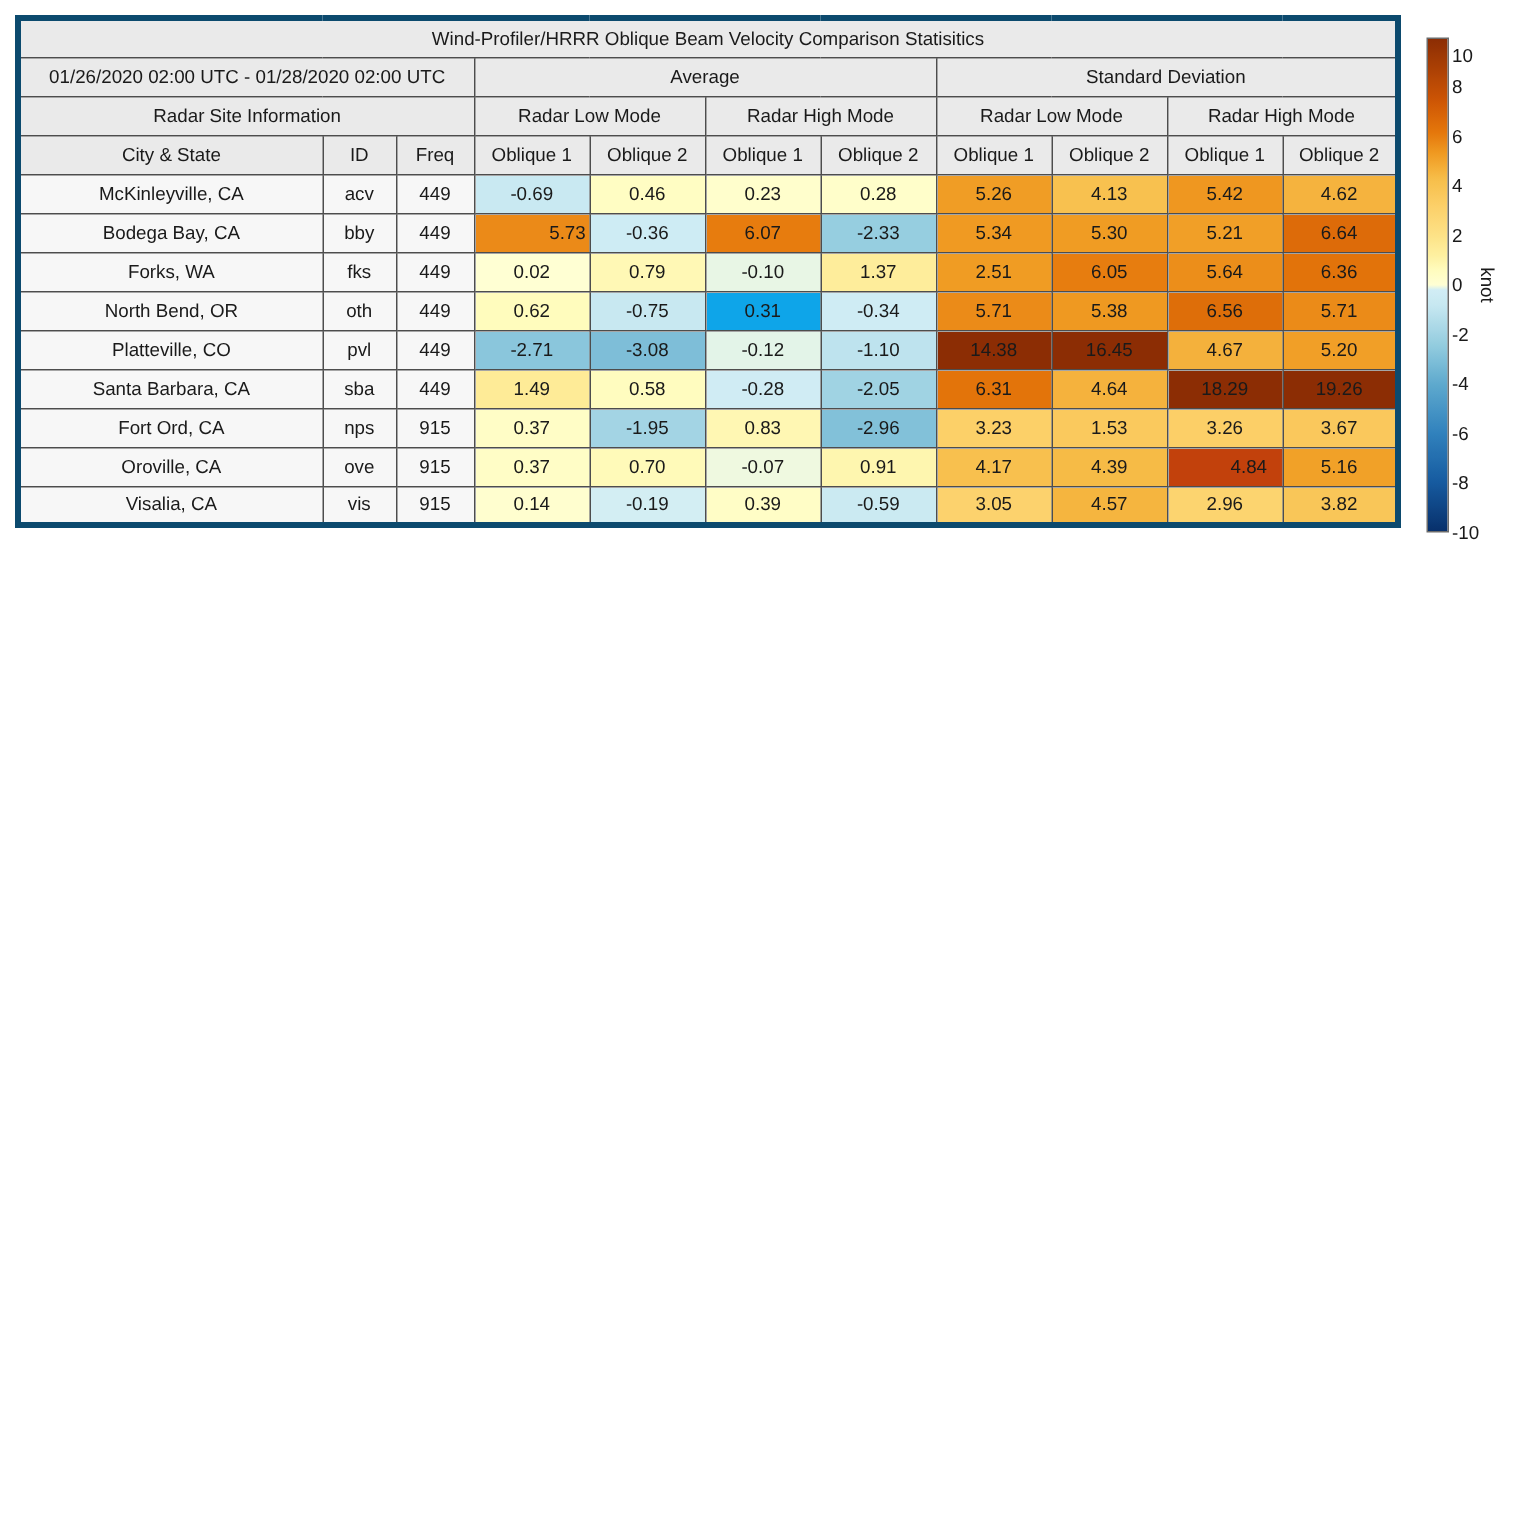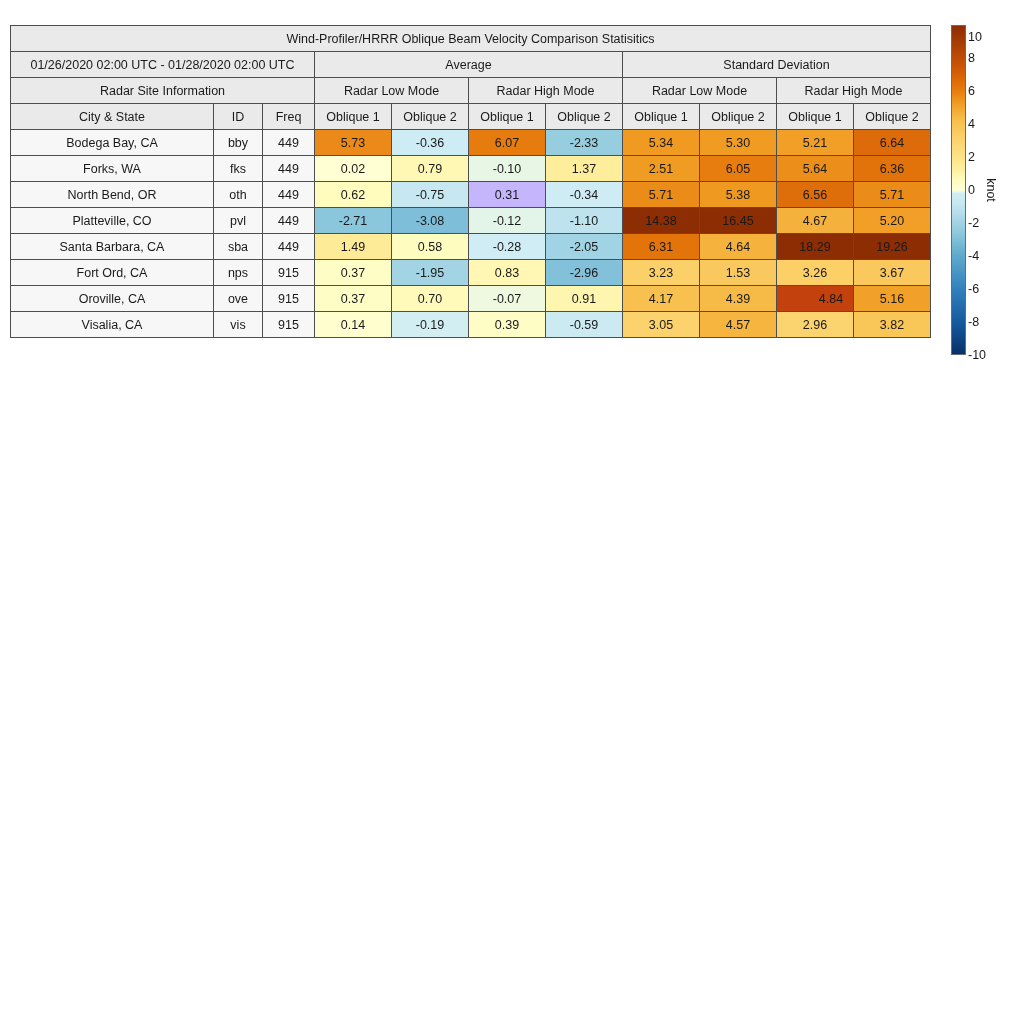--- a/index.html
+++ b/index.html
@@ -22,22 +22,21 @@
   
   .table-wrap {
     position: absolute;
     left: 10px;
     top: 10px;
   }
 
   table.stats {
     border-collapse: collapse;
     table-layout: fixed;
-    border: 1px solid #0c4a6e;
-    margin-top: 15px;
+    border: 4px solid #0c4a6e;
   }
 
   table.stats td, table.stats th {
     border: 1px solid #4d4d4d;
     font-weight: normal;
     font-size: 12.5px;
     color: #1a1a1a;
     text-align: center;
     vertical-align: middle;
     height: 26px;
@@ -176,24 +175,37 @@
           <th class="hdr">Oblique 1</th>
           <th class="hdr">Oblique 2</th>
           <th class="hdr">Oblique 1</th>
           <th class="hdr">Oblique 2</th>
           <th class="hdr">Oblique 1</th>
           <th class="hdr">Oblique 2</th>
         </tr>
       </thead>
       <tbody id="tbody">
           <tr>
+            <td class="city">McKinleyville, CA</td>
+            <td class="rowhdr">acv</td>
+            <td class="rowhdr">449</td>
+            <td style="background: rgb(201, 233, 242);">-0.69</td>
+            <td style="background: rgb(255, 253, 195);">0.46</td>
+            <td style="background: rgb(255, 254, 204);">0.23</td>
+            <td style="background: rgb(255, 254, 202);">0.28</td>
+            <td style="background: rgb(240, 157, 37);">5.26</td>
+            <td style="background: rgb(248, 193, 79);">4.13</td>
+            <td style="background: rgb(239, 151, 32);">5.42</td>
+            <td style="background: rgb(245, 179, 62);">4.62</td>
+          </tr>
+          <tr>
             <td class="city">Bodega Bay, CA</td>
             <td class="rowhdr">bby</td>
             <td class="rowhdr">449</td>
-            <td style="background: rgb(235, 138, 24);">5.73</td>
+            <td style="background: rgb(235, 138, 24); text-align: right;">5.73</td>
             <td style="background: rgb(206, 236, 244);">-0.36</td>
             <td style="background: rgb(231, 124, 14);">6.07</td>
             <td style="background: rgb(150, 206, 224);">-2.33</td>
             <td style="background: rgb(240, 154, 34);">5.34</td>
             <td style="background: rgb(240, 156, 35);">5.30</td>
             <td style="background: rgb(241, 159, 39);">5.21</td>
             <td style="background: rgb(221, 107, 9);">6.64</td>
           </tr>
           <tr>
             <td class="city">Forks, WA</td>
@@ -207,21 +219,21 @@
             <td style="background: rgb(231, 125, 15);">6.05</td>
             <td style="background: rgb(236, 142, 26);">5.64</td>
             <td style="background: rgb(226, 115, 10);">6.36</td>
           </tr>
           <tr>
             <td class="city">North Bend, OR</td>
             <td class="rowhdr">oth</td>
             <td class="rowhdr">449</td>
             <td style="background: rgb(255, 252, 189);">0.62</td>
             <td style="background: rgb(200, 232, 241);">-0.75</td>
-            <td style="background: #c4b5fd;">0.31</td>
+            <td style="background: #0ea5e9;">0.31</td>
             <td style="background: rgb(207, 236, 244);">-0.34</td>
             <td style="background: rgb(235, 139, 24);">5.71</td>
             <td style="background: rgb(239, 153, 33);">5.38</td>
             <td style="background: rgb(222, 110, 9);">6.56</td>
             <td style="background: rgb(235, 139, 24);">5.71</td>
           </tr>
           <tr>
             <td class="city">Platteville, CO</td>
             <td class="rowhdr">pvl</td>
             <td class="rowhdr">449</td>

